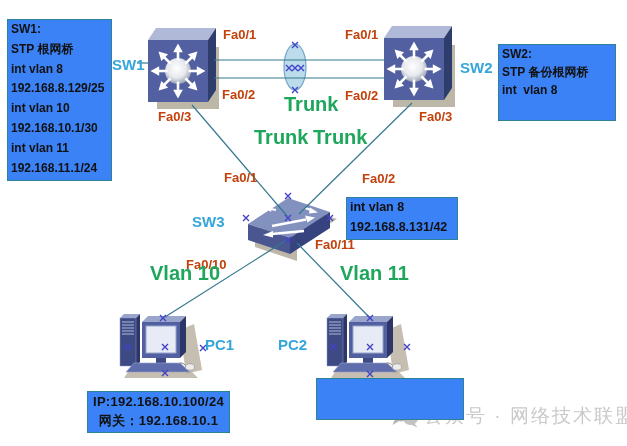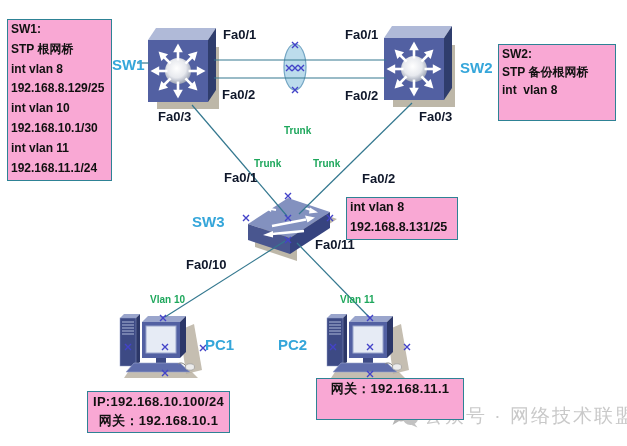--- a/index.html
+++ b/index.html
@@ -1,25 +1,25 @@
 <!DOCTYPE html>
 <html><head>
 <meta charset="utf-8">
 <style>
   html,body{margin:0;padding:0;background:#ffffff;}
   #canvas{
     position:relative;width:627px;height:446px;background:#ffffff;overflow:hidden;
     font-family:"Liberation Sans","DejaVu Sans",sans-serif;
   }
   #wires{position:absolute;left:0;top:0;z-index:1;}
-  .lbl{position:absolute;z-index:3;font-weight:bold;font-size:13px;color:#0f172a;white-space:nowrap;}
-  .lbl.green{color:#1ea75c;font-size:10px;margin-top:32px;}
+  .lbl{position:absolute;z-index:3;font-weight:bold;font-size:13px;color:#c2410c;white-space:nowrap;}
+  .lbl.green{color:#1ea75c;font-size:20px;}
   .lbl.device{color:#35a6da;font-size:15px;}
   .infobox{
-    position:absolute;z-index:4;border:1px solid #2e8295;background:#f9a8d4;
+    position:absolute;z-index:4;border:1px solid #2e8295;background:#3b82f6;
     font-weight:bold;color:#111;
   }
   .infobox .box-line{white-space:pre;font-size:12px;line-height:19.8px;padding:0 3px;}
   #sw1-box{left:7px;top:19px;width:103px;height:160px;}
   #sw2-box{left:498px;top:44px;width:116px;height:75px;}
   #sw2-box .box-line{line-height:18.2px;}
   #sw3-box{left:346px;top:197px;width:110px;height:41px;}
   #sw3-box .box-line{font-size:12.5px;line-height:19.5px;}
   .pcbox{text-align:center;}
   .pcbox .box-line{font-size:13px;line-height:19px;letter-spacing:0.3px;}
@@ -193,27 +193,26 @@
   </div>
 
   <div class="infobox" id="sw2-box">
     <div class="box-line">SW2:</div>
     <div class="box-line">STP 备份根网桥</div>
     <div class="box-line">int  vlan 8</div>
   </div>
 
   <div class="infobox" id="sw3-box">
     <div class="box-line">int vlan 8</div>
-    <div class="box-line">192.168.8.131/25</div>
+    <div class="box-line">192.168.8.131/42</div>
   </div>
 
   <div class="infobox pcbox" id="pc1-box">
     <div class="box-line">IP:192.168.10.100/24</div>
     <div class="box-line">网关：192.168.10.1</div>
   </div>
 
   <div class="infobox pcbox" id="pc2-box">
-    <div class="box-line">网关：192.168.11.1</div>
   </div>
 
   <div id="watermark-text">公众号 · 网络技术联盟站</div>
 
 </div>
 
 </body></html>

